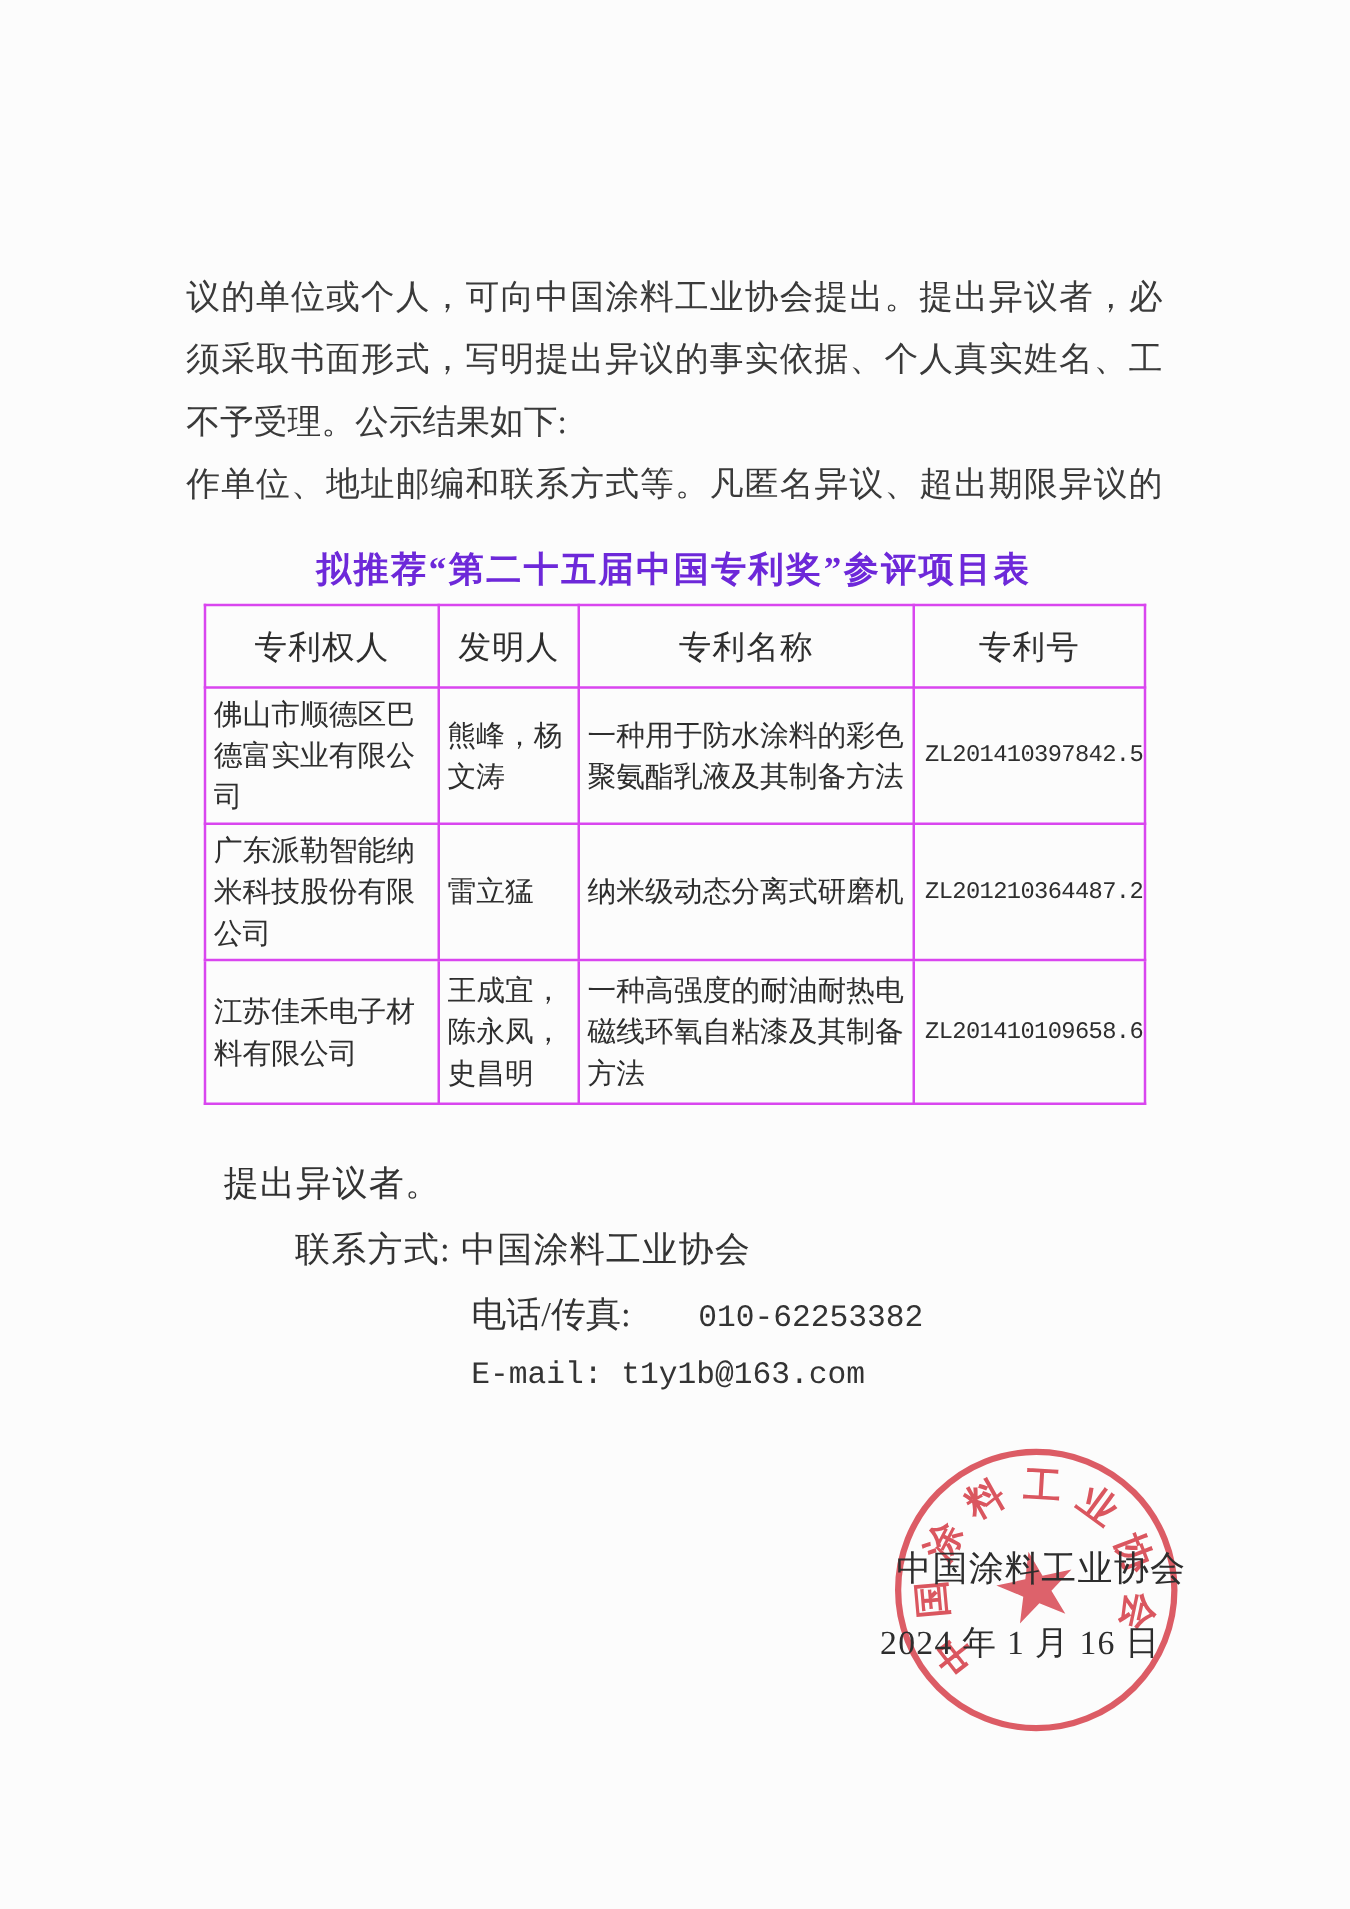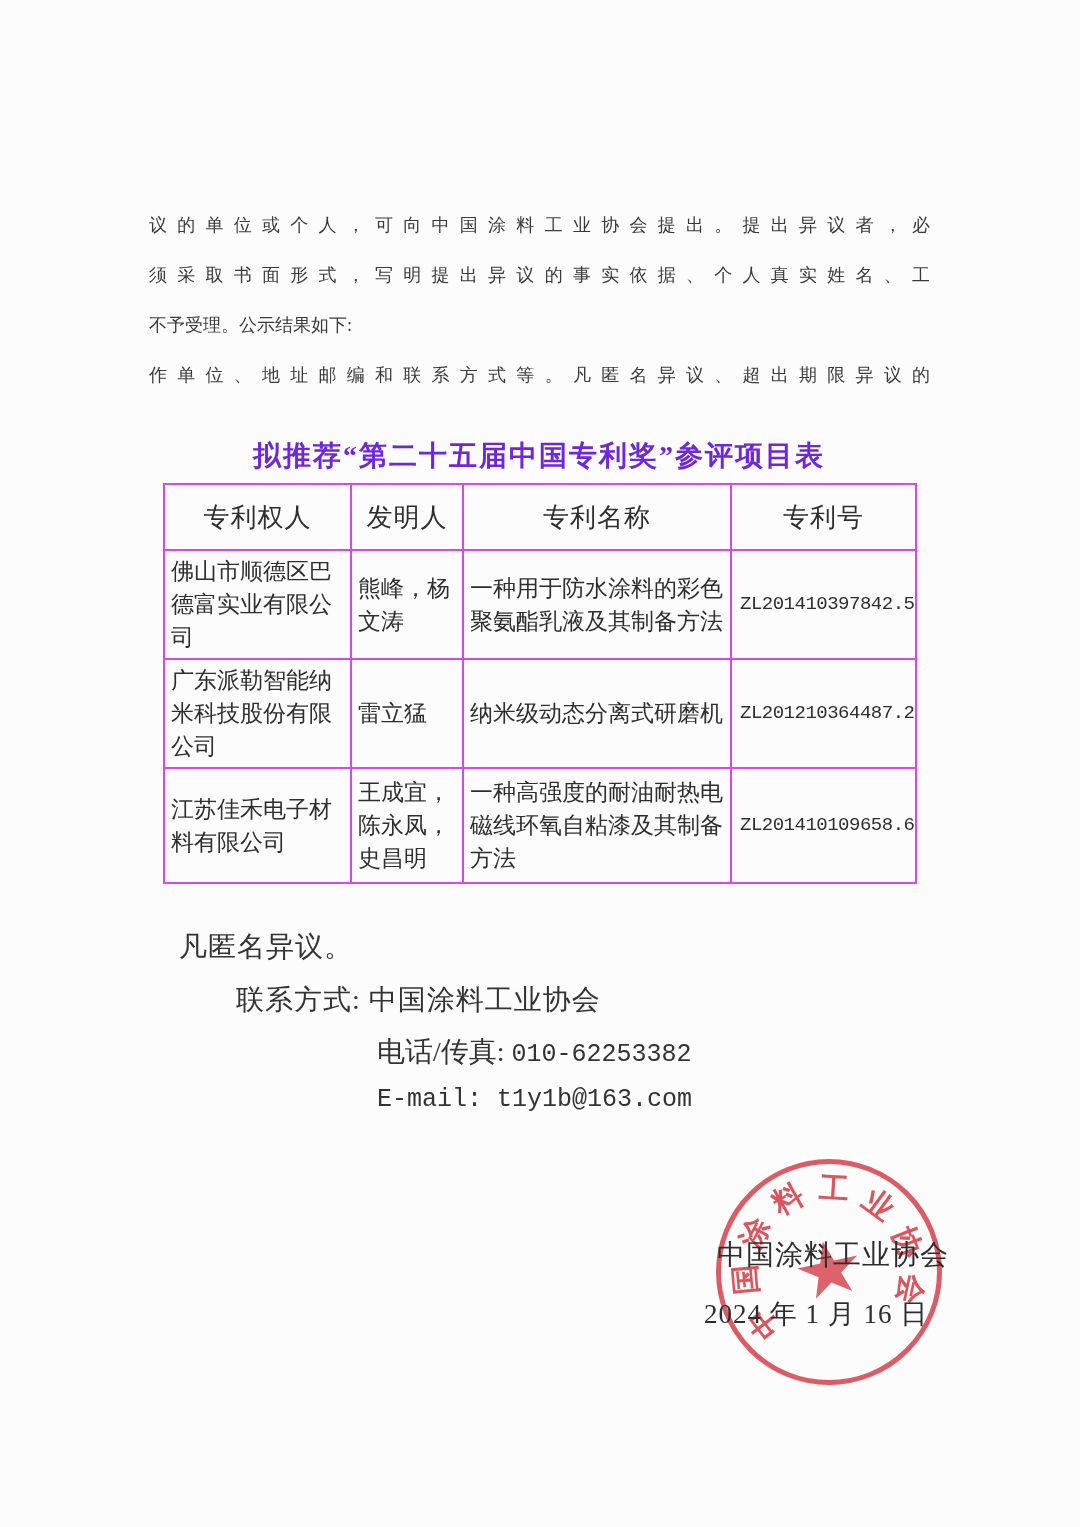--- a/index.html
+++ b/index.html
@@ -6,22 +6,22 @@
   .page{
     position:relative;
     width:1080px;height:1527px;
     background:#fcfcfc;
     font-family:"Liberation Serif","DejaVu Serif",serif;
     color:#333;
     overflow:hidden;
   }
   
   .paragraph{
-    position:absolute;left:149px;top:200px;width:781px;
-    font-size:18px;line-height:50px;color:#3a3a3a;
+    position:absolute;left:149px;top:212px;width:781px;
+    font-size:27px;line-height:50px;color:#3a3a3a;
   }
   .paragraph .pline{height:50px;white-space:nowrap;}
   .paragraph .pline.justify{text-align:justify;text-align-last:justify;}
   
   .table-title{
     position:absolute;left:163px;top:437px;width:752px;
     text-align:center;font-size:28px;font-weight:bold;color:#6d28d9;
     letter-spacing:2px;
   }
   
@@ -39,21 +39,21 @@
   .patent-table td.num{
     font-family:"Liberation Mono","DejaVu Sans Mono",monospace;
     font-size:19px;letter-spacing:-0.5px;padding-left:8px;white-space:nowrap;
   }
   
   .closing{position:absolute;left:179px;top:928px;font-size:28px;color:#333;letter-spacing:1px;}
   .contact-line1{position:absolute;left:236px;top:981px;font-size:28px;color:#333;letter-spacing:1px;}
   .contact-line2{position:absolute;left:377px;top:1033px;font-size:28px;color:#333;}
   .contact-line3{position:absolute;left:377px;top:1085px;font-size:25px;color:#333;
     font-family:"Liberation Mono","DejaVu Sans Mono",monospace;}
-  .mono-num{font-family:"Liberation Mono","DejaVu Sans Mono",monospace;font-size:25px;letter-spacing:0;}
+  .mono-num{font-family:"Liberation Mono","DejaVu Sans Mono",monospace;font-size:25px;letter-spacing:0;margin-left:47px;}
   
   .sig-org{position:absolute;left:717px;top:1236px;font-size:28px;color:#2d2d2d;letter-spacing:1px;z-index:3;}
   .sig-date{position:absolute;left:704px;top:1296px;font-size:27px;color:#2d2d2d;z-index:3;
     letter-spacing:1px;}
   
   .stamp{position:absolute;left:716px;top:1159px;width:226px;height:226px;z-index:2;}
   .stamp-ring{
     position:absolute;left:0;top:0;right:0;bottom:0;
     border:5px solid #d6404a;border-radius:50%;opacity:.85;
   }
@@ -123,21 +123,21 @@
     </tr>
     <tr style="height:115px">
       <td>江苏佳禾电子材料有限公司</td>
       <td>王成宜，陈永凤，史昌明</td>
       <td>一种高强度的耐油耐热电磁线环氧自粘漆及其制备方法</td>
       <td class="num">ZL201410109658.6</td>
     </tr>
   </tbody>
     </table>
 
-  <div class="closing">凡匿名异议。</div>
+  <div class="closing">提出异议者。</div>
 
   <div class="contact-line1"><span>联系方式: </span><span>中国涂料工业协会</span></div>
 
   <div class="contact-line2"><span>电话/传真: </span><span class="mono-num">010-62253382</span></div>
 
   <div class="contact-line3"><span>E-mail: </span><span>t1y1b@163.com</span></div>
 
   <div class="sig-org">中国涂料工业协会</div>
   <div class="sig-date">2024 年 1 月 16 日</div>
 

